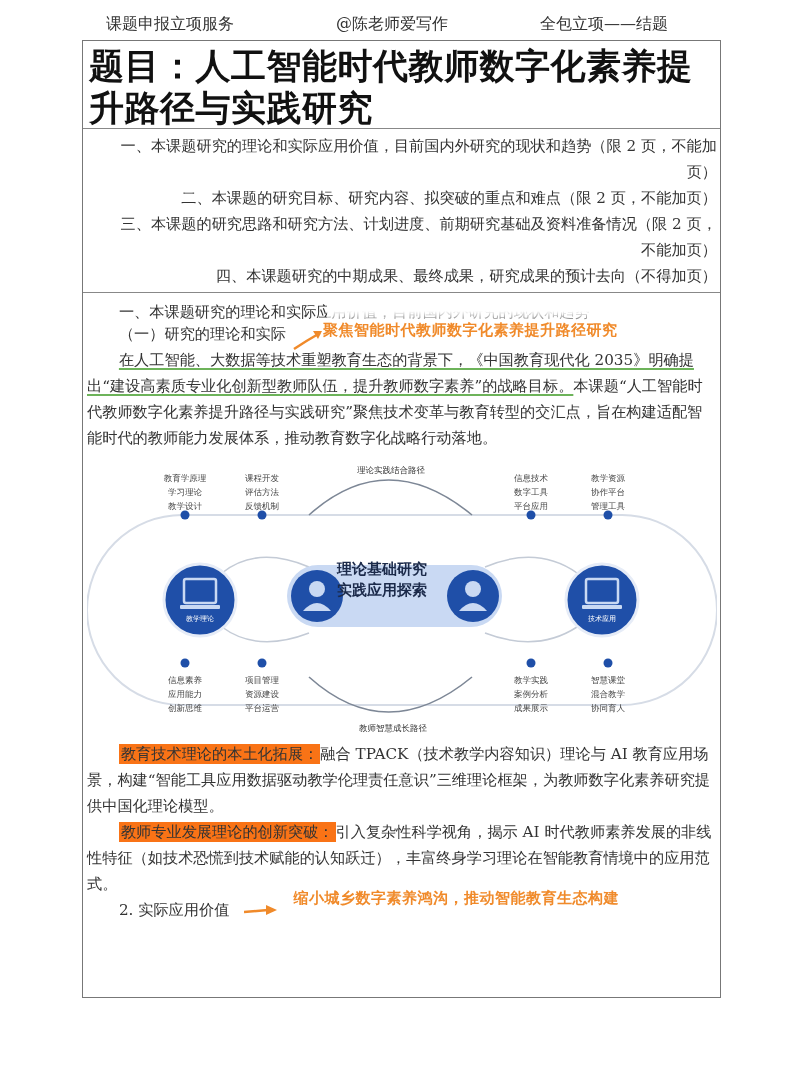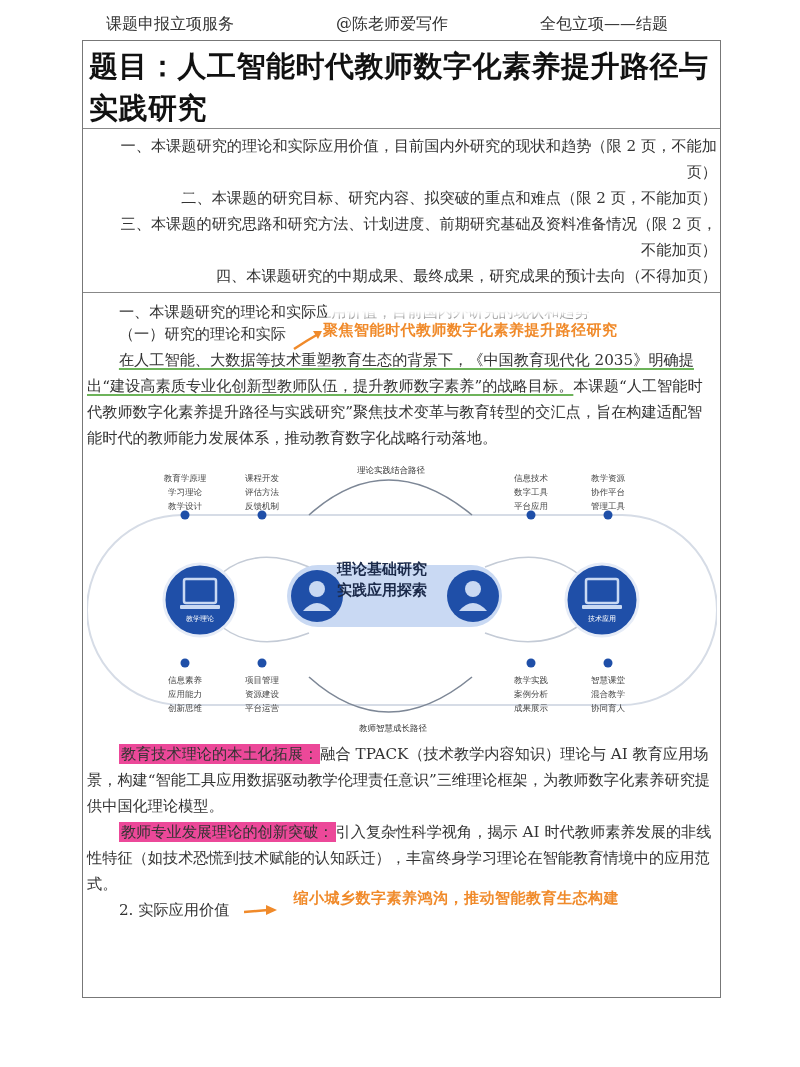--- a/index.html
+++ b/index.html
@@ -11,40 +11,40 @@
   .th-left { left: 106px; }
   .th-mid { left: 336px; }
   .th-right { left: 540px; }
 
   .frame { position: absolute; left: 82px; top: 40px; width: 639px; height: 958px; border: 1.5px solid #777; }
   .row { position: absolute; left: 0; width: 100%; border-bottom: 1.5px solid #888; }
   .row-title { top: 0; height: 88px; }
   .row-list { top: 88px; height: 164px; }
   .row-body { top: 252px; height: 706px; border-bottom: none; }
 
-  .title { position: absolute; left: 6px; top: 4px; width: 628px; font-family: "DejaVu Sans", "Liberation Sans", sans-serif; font-weight: bold; font-size: 29px; line-height: 42px; color: #111; letter-spacing: 0.5px; }
+  .title { position: absolute; left: 6px; top: 4px; width: 628px; font-family: "DejaVu Sans", "Liberation Sans", sans-serif; font-weight: bold; font-size: 35px; line-height: 42px; color: #111; letter-spacing: 0.5px; }
 
   .p { font-size: 15.2px; line-height: 26px; color: #333; }
   .indent { text-indent: 2.1em; }
 
   .list-box { position: absolute; left: 4px; top: 4px; width: 630px; text-align: right; }
 
   .body-box { position: absolute; left: 4px; top: 6px; width: 630px; }
 
   .cut-line { position: relative; height: 22px; overflow: hidden; }
   .cut-line .p { white-space: nowrap; }
   .cut-fade { position: absolute; left: 240px; top: 0; height: 22px; width: 400px; background: linear-gradient(#fff 0%, #fff 55%, rgba(255,255,255,0.3) 100%); }
 
   .sub-head { position: relative; height: 26px; }
   .annot { font-family: "DejaVu Sans", "Liberation Sans", sans-serif; color: #f08a2a; font-size: 15px; font-weight: bold; letter-spacing: 0.5px; }
   .annot-1 { position: absolute; left: 236px; top: 0; }
   .arrow-curve { position: absolute; left: 205px; top: 4px; }
 
   .ul-green { text-decoration: underline; text-decoration-color: #6db35a; text-decoration-thickness: 2px; text-underline-offset: 3px; }
-  .hl { background: #ec4899; padding: 1px 2px; }
+  .hl { background: #f97316; padding: 1px 2px; }
 
   .diagram { position: relative; width: 630px; height: 286px; margin-top: 4px; }
   .diagram svg { position: absolute; left: 0; top: 0; }
   .dlabel { position: absolute; font-family: "DejaVu Sans", "Liberation Sans", sans-serif; font-size: 8.5px; line-height: 14px; color: #444; text-align: center; width: 60px; }
   .dtop { position: absolute; font-family: Liberation Mono, monospace; font-size: 8.5px; color: #333; }
   .circle-lbl { position: absolute; font-family: "DejaVu Sans", "Liberation Sans", sans-serif; font-size: 7px; color: #fff; width: 60px; text-align: center; }
   .center-text { position: absolute; left: 230px; top: 104px; width: 130px; text-align: center; font-family: "DejaVu Sans", "Liberation Sans", sans-serif; font-weight: bold; font-size: 15px; line-height: 21px; color: #1b2a4a; }
 
   .value-line { position: relative; height: 26px; }
   .arrow-right { display: inline-block; vertical-align: middle; margin: 0 10px; }

